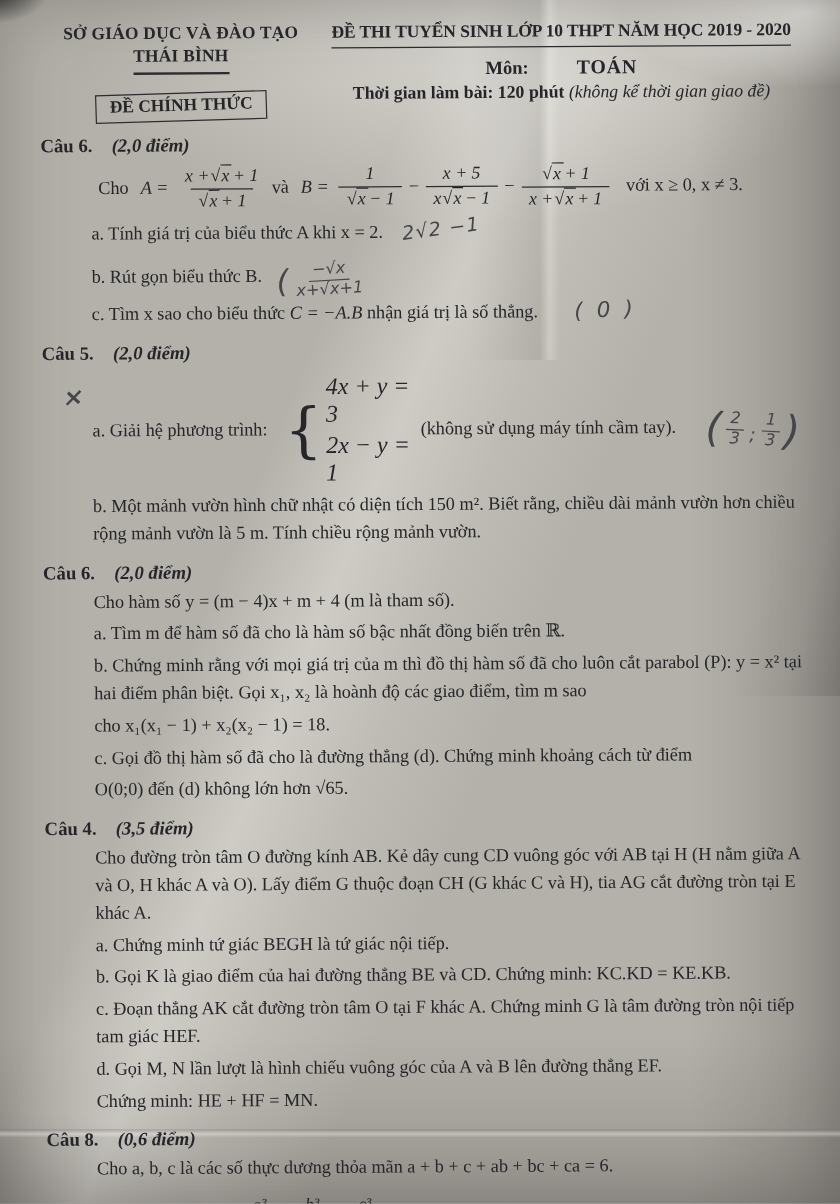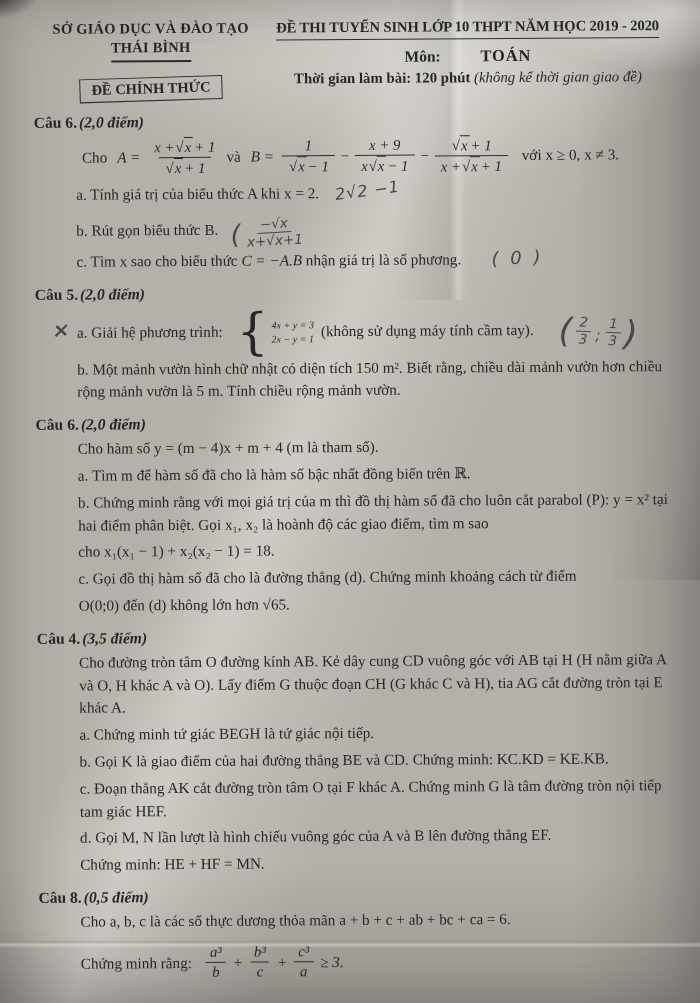--- a/index.html
+++ b/index.html
@@ -35,39 +35,39 @@
   .dept-rule{width:80px; border-bottom:2px solid #2c2c30; margin:3px auto 15px;}
   .official-box{display:inline-block; border:1.7px solid #2c2c30; padding:2px 11px 3px; font-weight:bold; font-size:14.5px; transform:rotate(-1.4deg);}
   .hdr-right{flex:1; text-align:center; padding-top:4px;}
   .exam-title{display:inline-block; font-weight:bold; font-size:14.6px; letter-spacing:-.1px; padding-bottom:3px; border-bottom:1.5px solid #2c2c30;}
   .subject{font-size:15.5px; margin-top:7px; font-weight:bold;}
   .subject-name{font-size:16.5px; letter-spacing:.8px;margin-left:36px;}
   .time{font-size:14.8px; margin-top:3px;}
   .time-main{font-weight:bold;}
   .time-note{font-style:italic;}
   .qhead{font-size:15.6px; font-weight:bold; margin:12px 0 3px;}
-  .pts{font-style:italic; margin-left:2px;}
+  .pts{font-style:italic; margin-left:16px;}
   .para,.line{margin-left:42px; font-size:15.2px; line-height:1.5;}
   .line{margin-top:4px;}
   .para{margin-top:4px; max-width:596px;}
   .mrow{display:flex; align-items:center; margin-left:48px; margin-top:6px; font-size:15.2px; flex-wrap:nowrap;}
   .word{margin-right:7px; white-space:nowrap;}
   .mi{font-style:italic; white-space:nowrap;}
   .lhs{margin:0 3px;}
   .frac{display:inline-flex; flex-direction:column; align-items:center; margin:0 5px; font-style:italic; font-size:14.8px; line-height:1.3;}
   .frac .num,.frac .den{display:flex; align-items:baseline; padding:0 5px;}
   .frac .den{border-top:1.4px solid #2e2e32;}
   .mtk{white-space:pre; margin:0 1px;}
   .rad{display:inline-flex; align-items:baseline; white-space:nowrap;}
   .rsg{display:inline-block;}
   .rbd{display:inline-block; border-top:1.2px solid currentColor; padding:0 2px 0 1px;}
   .cond{margin-left:9px;}
   .sys{display:inline-flex; align-items:center; margin:0 7px; vertical-align:middle;}
   .brace{font-size:50px; font-weight:400; line-height:.85; margin-right:3px; font-family:"DejaVu Serif",serif;}
-  .sys-eqs{display:flex; flex-direction:column; gap:3px; font-style:italic; font-size:10px;}
+  .sys-eqs{display:flex; flex-direction:column; gap:3px; font-style:italic; font-size:20px;}
   .q2a{position:relative; display:flex; align-items:center; margin-left:42px; margin-top:8px; font-size:15.2px;}
   .hw{font-family:"DejaVu Sans","Liberation Sans",sans-serif; color:var(--pencil); font-style:italic;}
   .hw-q1a{display:inline-block; margin-left:16px; transform:rotate(-7deg) translateY(-2px); font-size:16px; letter-spacing:1px;}
   .hw-q1b{display:inline-flex; align-items:center; margin-left:10px; transform:translateY(7px) rotate(-3deg);}
   .hwparen{font-size:26px; font-weight:300; line-height:1; margin:0 2px;}
   .hwparen.big{font-size:34px;}
   .hwfrac{display:inline-flex; flex-direction:column; align-items:center; font-size:13.5px; line-height:1.15; margin:0 2px;}
   .hwfrac .n{border-bottom:1.3px solid var(--pencil); padding:0 3px;}
   .hwfrac .d{padding:0 2px;}
   .hw-q1c{display:inline-block; margin-left:30px; font-size:18px; letter-spacing:3px; transform:rotate(-2deg);}
@@ -142,21 +142,21 @@
             <span class="rad">
               <span class="rsg">√</span>
               <span class="rbd">x</span>
             </span>
             <span class="mtk">− 1</span>
           </span>
       </span>
       <span class="mi">−</span>
       <span class="frac">
         <span class="num">
-            <span class="mtk">x + 9</span>
+            <span class="mtk">x + 5</span>
           </span>
         <span class="den">
             <span class="mtk">x</span>
             <span class="rad">
               <span class="rsg">√</span>
               <span class="rbd">x</span>
             </span>
             <span class="mtk">− 1</span>
           </span>
       </span>
@@ -189,21 +189,21 @@
           <span class="hwparen">(</span>
           <span class="hwfrac">
             <span class="n">−√x</span>
             <span class="d">x+√x+1</span>
           </span>
         </span>
     </div>
     <div class="line">
       <span>c. Tìm x sao cho biểu thức</span>
       <span class="mi">C = −A.B</span>
-      <span>nhận giá trị là số phương.</span><span class="hw hw-q1c">( 0 )</span>
+      <span>nhận giá trị là số thẳng.</span><span class="hw hw-q1c">( 0 )</span>
     </div>
 
     <div class="qhead">
       <span>Câu 5.</span><span class="pts">(2,0 điểm)</span>
     </div>
     <div class="q2a">
       <span class="hw hw-mark">×</span>
       <span class="word">a. Giải hệ phương trình:</span>
       <span class="sys">
         <span class="brace">{</span>
@@ -243,21 +243,21 @@
       <span>Câu 4.</span><span class="pts">(3,5 điểm)</span>
     </div>
     <div class="para">Cho đường tròn tâm O đường kính AB. Kẻ dây cung CD vuông góc với AB tại H (H nằm giữa A và O, H khác A và O). Lấy điểm G thuộc đoạn CH (G khác C và H), tia AG cắt đường tròn tại E khác A.</div>
     <div class="line">a. Chứng minh tứ giác BEGH là tứ giác nội tiếp.</div>
     <div class="line">b. Gọi K là giao điểm của hai đường thẳng BE và CD. Chứng minh: KC.KD = KE.KB.</div>
     <div class="para">c. Đoạn thẳng AK cắt đường tròn tâm O tại F khác A. Chứng minh G là tâm đường tròn nội tiếp tam giác HEF.</div>
     <div class="line">d. Gọi M, N lần lượt là hình chiếu vuông góc của A và B lên đường thẳng EF.</div>
     <div class="line">Chứng minh: HE + HF = MN.</div>
 
     <div class="qhead">
-      <span>Câu 8.</span><span class="pts">(0,5 điểm)</span>
+      <span>Câu 8.</span><span class="pts">(0,6 điểm)</span>
     </div>
     <div class="line">Cho a, b, c là các số thực dương thỏa mãn a + b + c + ab + bc + ca = 6.</div>
     <div class="q5row">
       <span class="word">Chứng minh rằng:</span>
       <span class="frac">
           <span class="num">
             <span class="mtk">a³</span>
           </span>
           <span class="den">
             <span class="mtk">b</span>

